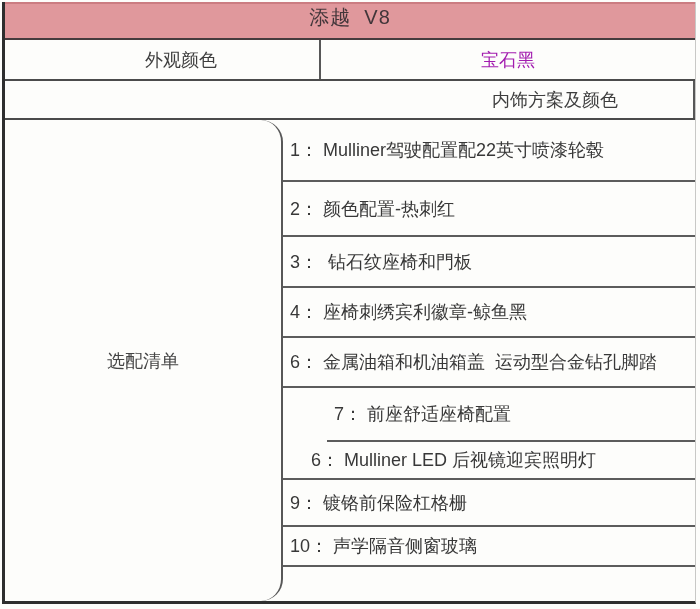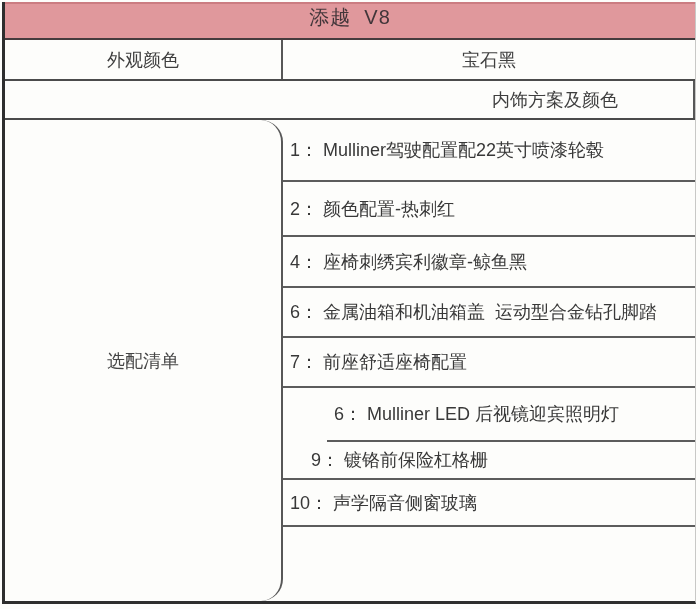--- a/index.html
+++ b/index.html
@@ -47,40 +47,41 @@
     font-size: 20px;
     color: #42363a;
     letter-spacing: 1px;
     white-space: pre;
   }
 
   
   .spec-row {
     display: flex;
     border-bottom: 2px solid #4b4b4b;
+    padding-left: 38px;
   }
   .spec-row.r1 { flex: 0 0 41px; }
   .spec-row.r2 { flex: 0 0 39px; justify-content: flex-end; }
   .spec-label {
     flex: 0 0 278px;
     border-right: 2px solid #575757;
     display: flex;
     align-items: center;
     justify-content: center;
     font-size: 18px;
     color: #3e3e3e;
     white-space: pre;
   }
   .spec-value {
     flex: 1 1 auto;
     display: flex;
     align-items: center;
     justify-content: center;
     font-size: 18px;
-    color: #404040;
+    color: #a21caf;
     white-space: pre;
   }
 
   
   .options-section {
     flex: 1 1 auto;
     display: flex;
   }
   .options-label-cell {
     flex: 0 0 278px;
@@ -136,20 +137,21 @@
 
     <div class="spec-row r2">
       <div class="spec-label">内饰方案及颜色</div>
     </div>
 
     <div class="options-section">
       <div class="options-label-cell">选配清单</div>
       <div class="options-list">
         <div class="opt-row">1： Mulliner驾驶配置配22英寸喷漆轮毂</div>
         <div class="opt-row">2： 颜色配置-热刺红</div>
+        <div class="opt-row">3：  钻石纹座椅和門板</div>
         <div class="opt-row">4： 座椅刺绣宾利徽章-鲸鱼黑</div>
         <div class="opt-row">6： 金属油箱和机油箱盖  运动型合金钻孔脚踏</div>
         <div class="opt-row">7： 前座舒适座椅配置</div>
         <div class="opt-row">6： Mulliner LED 后视镜迎宾照明灯</div>
         <div class="opt-row">9： 镀铬前保险杠格栅</div>
         <div class="opt-row">10： 声学隔音侧窗玻璃</div>
       </div>
     </div>
 
   </div>

